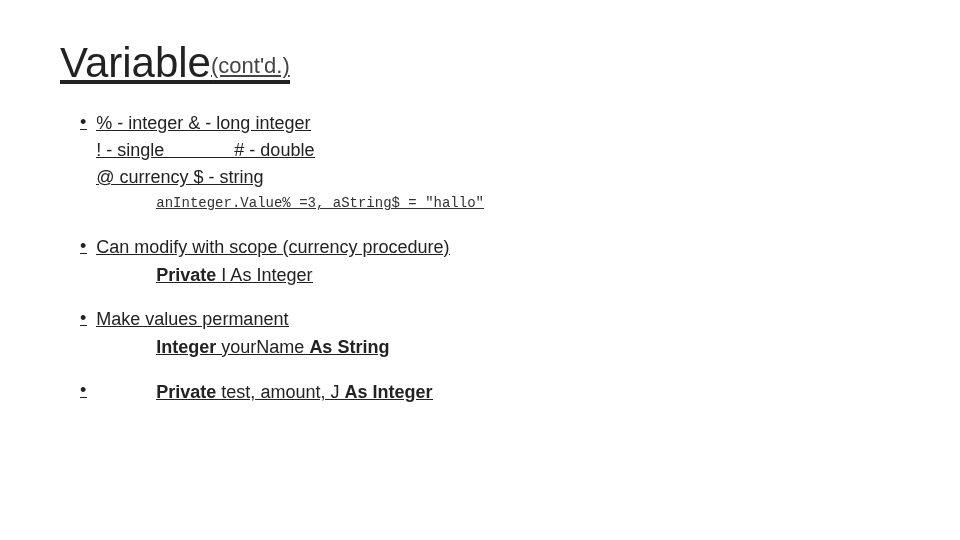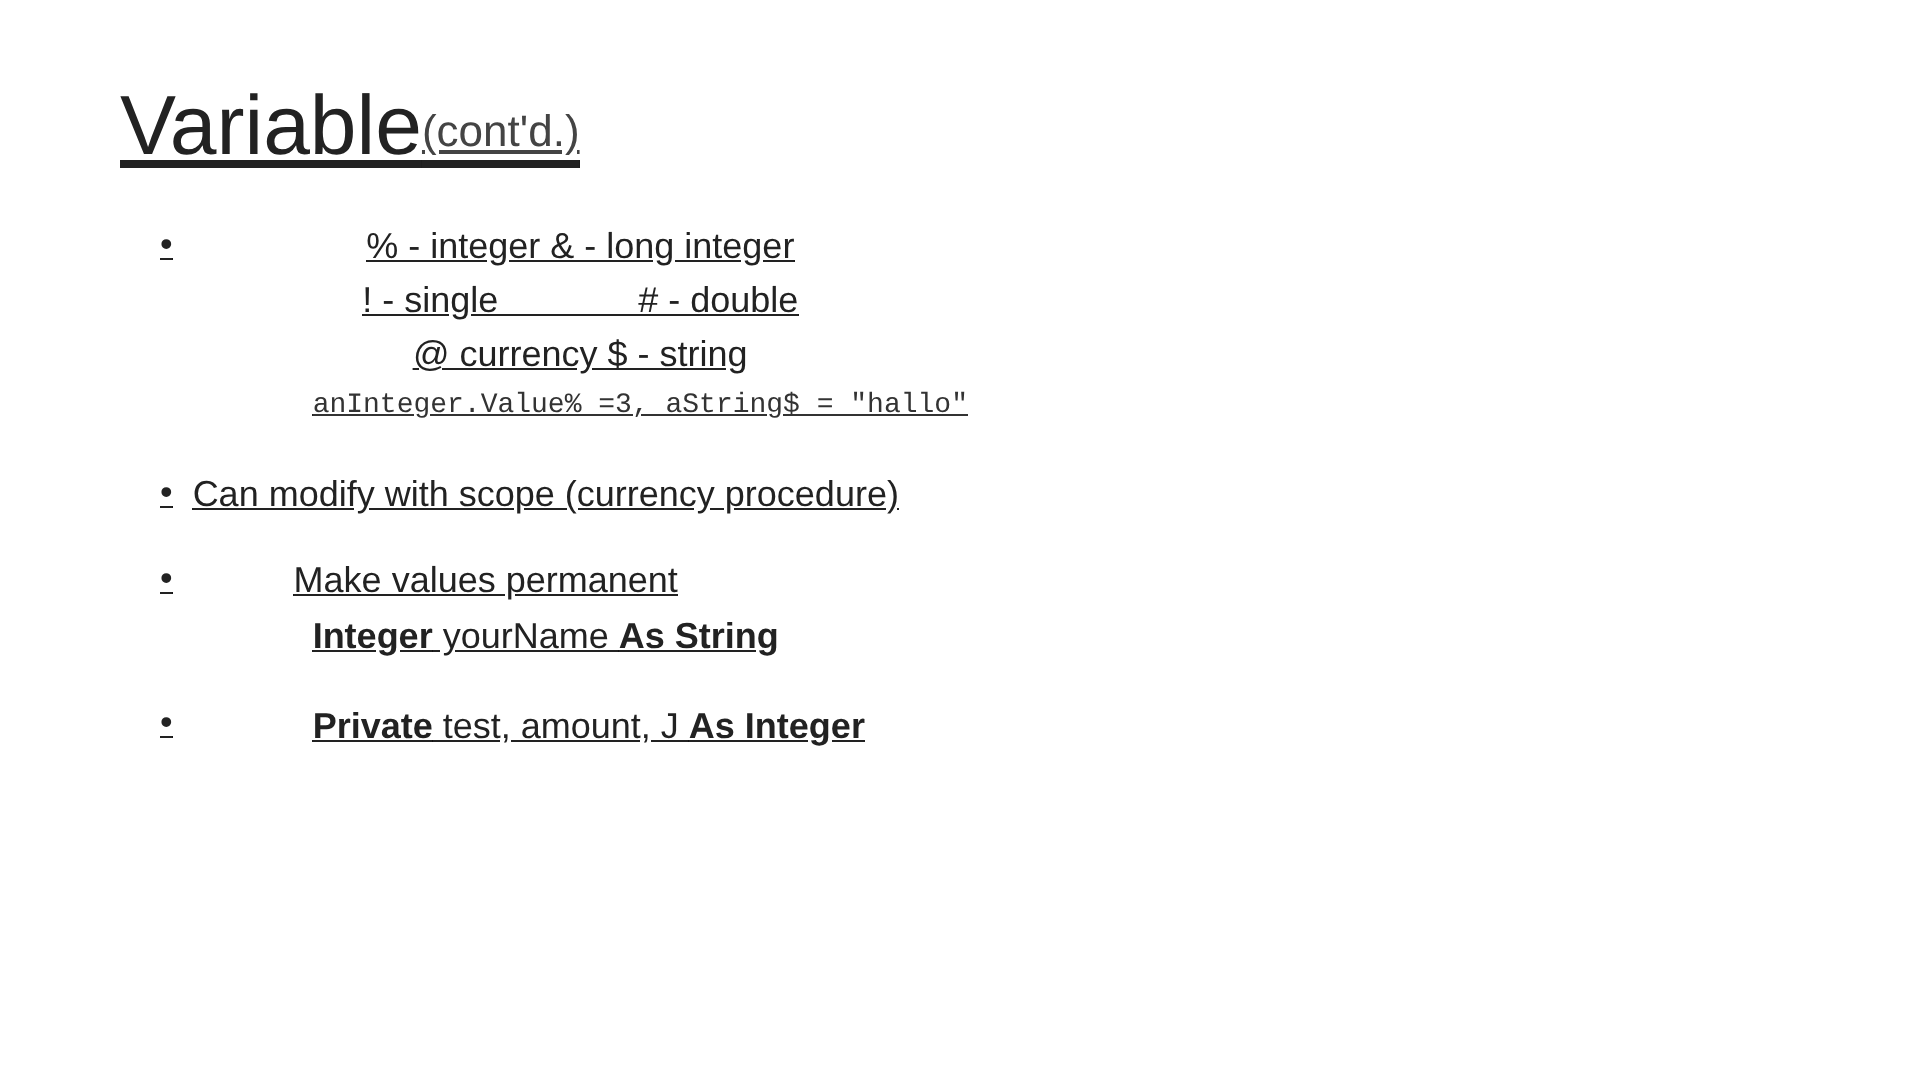--- a/index.html
+++ b/index.html
@@ -58,21 +58,20 @@
       color: #222;
       margin-right: 10px;
       margin-top: 2px;
       flex-shrink: 0;
     }
 
     .bullet-text {
       font-size: 18px;
       color: #222;
       line-height: 1.5;
-      text-align: center;
     }
 
     .bullet-text .indent-block {
       display: block;
       padding-left: 60px;
       font-size: 18px;
       line-height: 1.6;
     }
 
     .code-small {
@@ -110,20 +109,21 @@
         <span>! - single &nbsp;&nbsp;&nbsp;&nbsp;&nbsp;&nbsp;&nbsp;&nbsp;&nbsp;&nbsp;&nbsp;&nbsp; # - double</span><br>
         <span>@ currency $ - string</span>
         <span class="code-small">anInteger.Value% =3, aString$ = "hallo"</span>
       </div>
     </div>
 
     <div class="bullet-item">
       <span class="bullet">•</span>
       <div class="bullet-text">
         <span>Can modify with scope (currency procedure)</span>
+        <span class="indent-block"><span class="keyword-bold">Private</span> I As Integer</span>
       </div>
     </div>
 
     <div class="bullet-item">
       <span class="bullet">•</span>
       <div class="bullet-text">
         <span>Make values permanent</span>
         <span class="indent-block"><span class="keyword-bold">Integer</span> yourName <span class="type-bold">As String</span></span>
       </div>
     </div>

